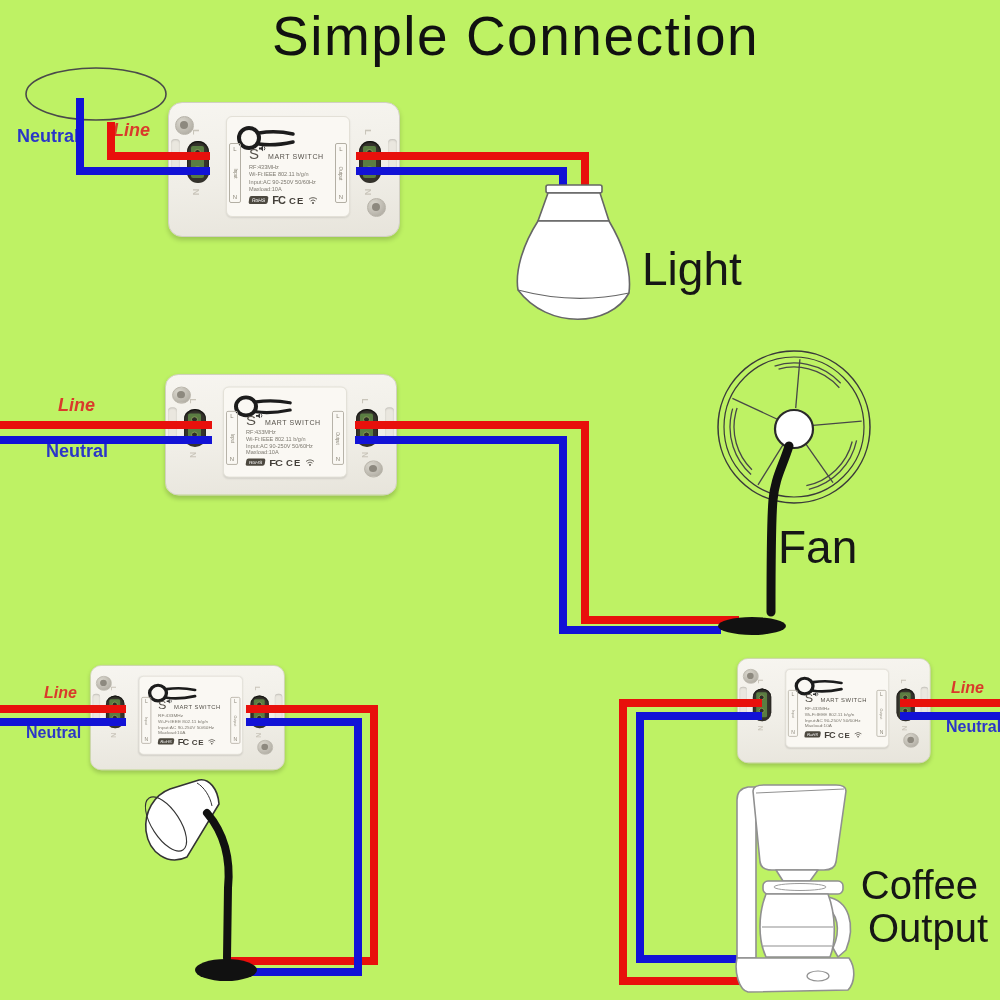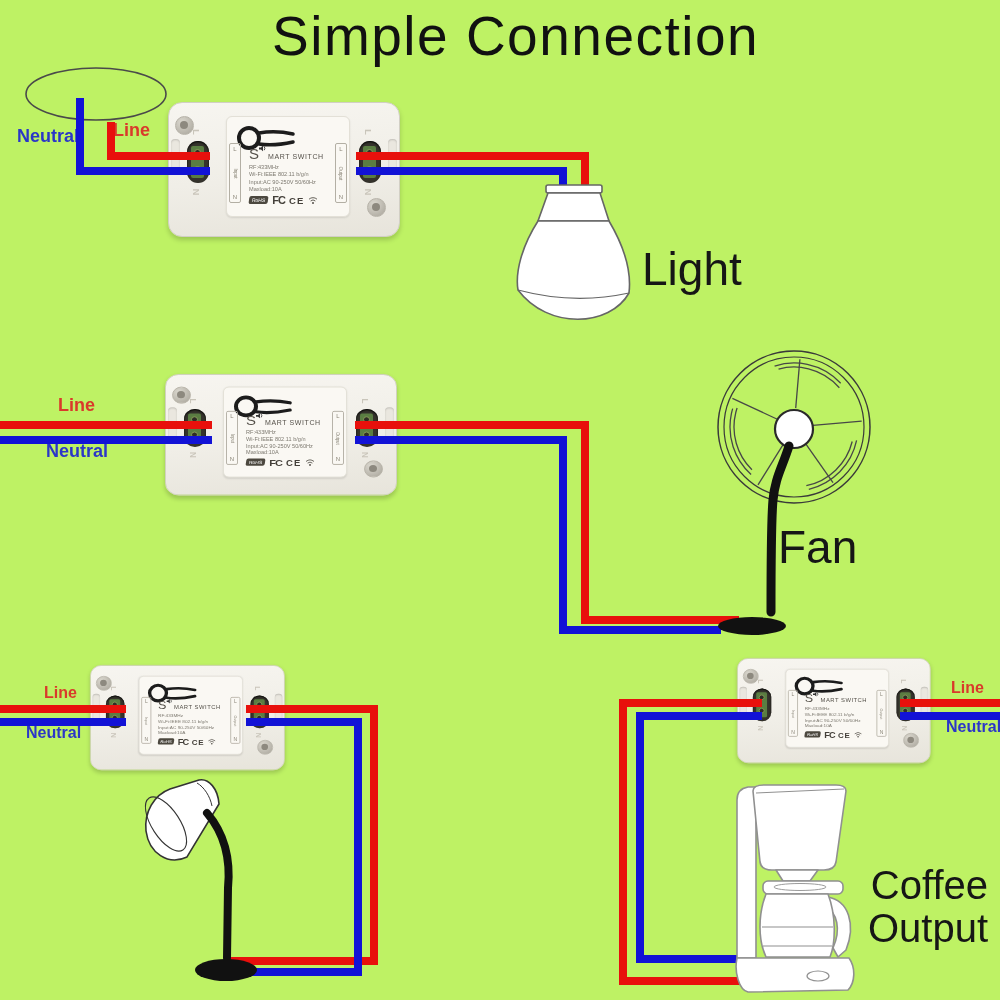--- a/index.html
+++ b/index.html
@@ -3,21 +3,21 @@
 <meta charset="utf-8">
 <style>
   html,body{margin:0;padding:0;background:#fff;}
   #canvas{position:relative;width:1000px;height:1000px;background:#bef264;overflow:hidden;
           font-family:"Liberation Sans", sans-serif;}
 
   
   .title{position:absolute;left:272px;top:4px;font-size:55px;letter-spacing:1.5px;color:#111;white-space:nowrap;}
   .appliance-label{position:absolute;color:#161616;white-space:nowrap;}
   .wire-label{position:absolute;font-weight:bold;white-space:nowrap;}
-  .lab-line{color:var(--label-line);}
+  .lab-line{color:var(--label-line);font-style:italic;}
   .lab-neutral{color:var(--label-neutral);}
 
   
   .wire{position:absolute;z-index:4;}
   .red{background:var(--wire-red);}
   .blue{background:var(--wire-blue);}
 
   
   .art-under{position:absolute;left:0;top:0;z-index:1;}
   .art-over{position:absolute;left:0;top:0;z-index:5;pointer-events:none;}
@@ -412,17 +412,17 @@
   <div class="wire-label lab-line" style="left:58px;top:395px;font-size:18px">Line</div>
   <div class="wire-label lab-neutral" style="left:46px;top:441px;font-size:18px">Neutral</div>
   <div class="wire-label lab-line" style="left:44px;top:684px;font-size:16px">Line</div>
   <div class="wire-label lab-neutral" style="left:26px;top:724px;font-size:16px">Neutral</div>
   <div class="wire-label lab-line" style="left:951px;top:679px;font-size:16px">Line</div>
   <div class="wire-label lab-neutral" style="left:946px;top:718px;font-size:16px">Neutral</div>
 
   <div class="appliance-label" style="left:778px;top:520px;font-size:46px">Fan</div>
   <div class="appliance-label" style="left:642px;top:242px;font-size:46px">Light</div>
   <div class="appliance-label" style="left:840px;top:864px;width:148px;text-align:right;font-size:40px;line-height:43px">
-    <div style="">Coffee</div>
+    <div style="margin-right:10px">Coffee</div>
     <div>Output</div>
   </div>
 
 </div>
 
 </body></html>

